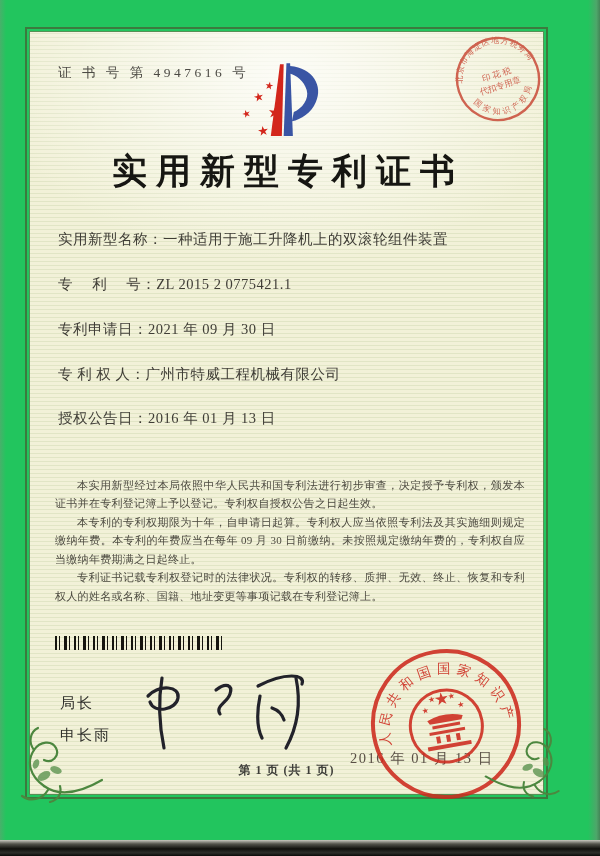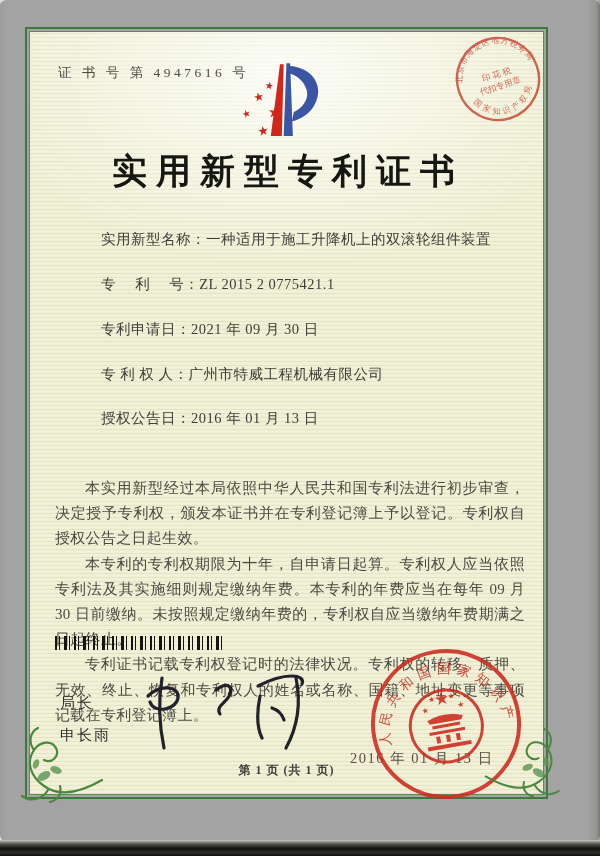--- a/index.html
+++ b/index.html
@@ -1,43 +1,43 @@
 <!DOCTYPE html>
 <html><head>
 <meta charset="utf-8">
 <style>
   html,body{margin:0;padding:0;}
   body{
     width:600px;height:856px;position:relative;overflow:hidden;
     background:#ffffff;
     font-family:"Liberation Serif","DejaVu Serif",serif;
   }
-  .paper{position:absolute;left:0;top:0;width:600px;height:841px;background:#a3a3a3;border-radius:6px;}
+  .paper{position:absolute;left:0;top:0;width:600px;height:841px;background:#22c55e;}
   .edge-right{position:absolute;left:588px;top:0;width:12px;height:841px;
     background:linear-gradient(90deg,rgba(150,150,140,0) 0%,rgba(130,130,120,.45) 70%,rgba(90,90,82,.6) 100%);}
   .edge-left{position:absolute;left:0;top:0;width:6px;height:841px;
     background:linear-gradient(90deg,rgba(140,140,130,.35),rgba(140,140,130,0));}
   .edge-bottom{position:absolute;left:0;top:840px;width:600px;height:16px;
     background:linear-gradient(180deg,#c9c9c0 0%,#53534b 25%,#11110d 55%,#2e2e2a 80%,#0a0a08 100%);}
   .frame-outer{position:absolute;left:25px;top:27px;width:523px;height:772px;
     border:2.5px solid #3c7a3e;box-sizing:border-box;}
   .frame-inner{position:absolute;inset:2px;border:1px solid #579055;
     background-color:#f2f1d8;
     background-image:
       radial-gradient(ellipse 420px 260px at 50% 6%,rgba(255,255,255,.8),rgba(255,255,255,0) 72%),
       repeating-linear-gradient(0deg,rgba(156,180,120,.20) 0px,rgba(156,180,120,.20) 1px,transparent 1px,transparent 4px);}
   .cert-number{position:absolute;left:58px;top:64px;font-size:13.5px;letter-spacing:3.5px;color:#4d4b45;}
   .logo{position:absolute;left:234px;top:56px;width:138px;height:92px;}
   .tax-stamp{position:absolute;left:452px;top:33px;width:92px;height:92px;transform:rotate(-18deg);opacity:.85;}
   .title{position:absolute;left:25px;top:148px;width:517px;text-align:center;
     font-size:35px;font-weight:600;letter-spacing:9px;padding-left:9px;box-sizing:border-box;color:#161612;}
   .fields{position:absolute;left:58px;top:230px;width:470px;font-size:14.5px;color:#3f3d36;}
   .field-row{margin-bottom:26px;line-height:1.3;letter-spacing:.5px;}
-  .field-row .lab{display:inline-block;margin-left:43px;}
-  .paras{position:absolute;left:55px;top:476px;width:470px;font-size:15px;line-height:1.68;
+  .field-row .lab{display:inline-block;}
+  .paras{position:absolute;left:55px;top:476px;width:470px;font-size:11px;line-height:1.68;
     color:#4c4a40;text-align:justify;}
   .paras p{margin:0;text-indent:2em;letter-spacing:.3px;}
   .barcode{position:absolute;left:55px;top:636px;width:170px;height:14px;
     background:repeating-linear-gradient(90deg,#15150f 0 2px,transparent 2px 4px,#15150f 4px 5px,transparent 5px 9px,#15150f 9px 12px,transparent 12px 14px,#15150f 14px 15px,transparent 15px 19px);}
   .director{position:absolute;left:60px;top:694px;font-family:"Liberation Sans","DejaVu Sans",sans-serif;
     font-size:15px;color:#2e2e2a;letter-spacing:2px;}
   .director div{margin-bottom:13px;}
   .signature{position:absolute;left:140px;top:664px;width:185px;height:95px;z-index:3;}
   .seal{position:absolute;left:366px;top:644px;width:160px;height:160px;transform:rotate(-10deg);opacity:.88;z-index:2;}
   .seal-date{position:absolute;left:350px;top:749px;font-size:14.5px;letter-spacing:1.5px;color:#5a5046;z-index:1;}

